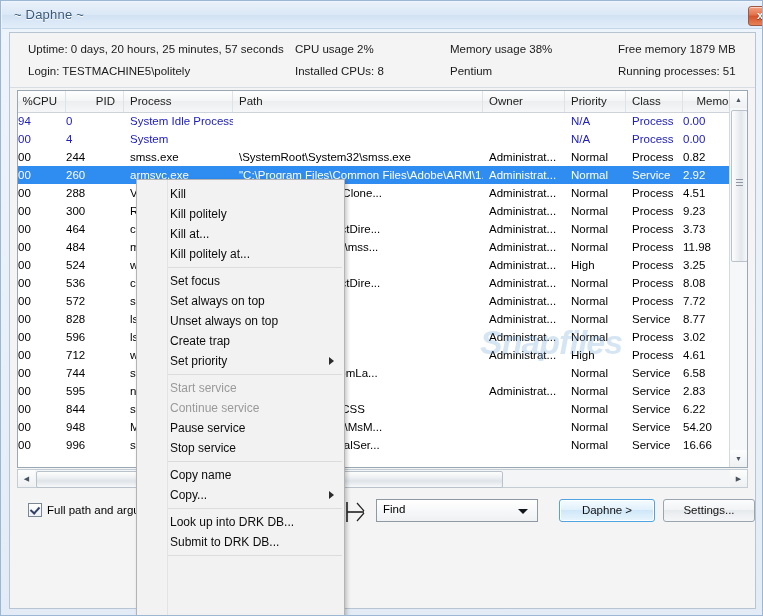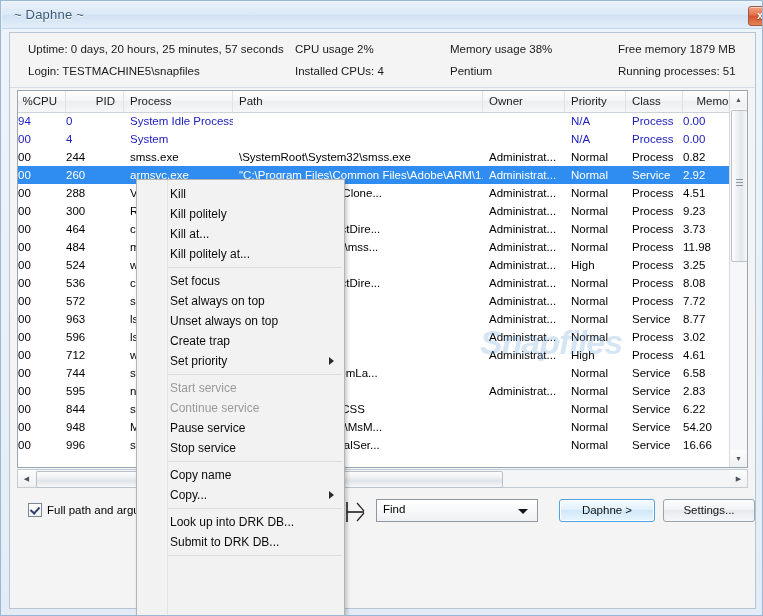--- a/index.html
+++ b/index.html
@@ -374,22 +374,22 @@
     </div>
   </div>
 
   <div id="client">
 
     <div id="summary">
       <div class="sum-cell" style="left:18px;  top:10px;">Uptime: 0 days, 20 hours, 25 minutes, 57 seconds</div>
       <div class="sum-cell" style="left:285px; top:10px;">CPU usage   2%</div>
       <div class="sum-cell" style="left:440px; top:10px;">Memory usage  38%</div>
       <div class="sum-cell" style="left:608px; top:10px;">Free memory 1879 MB</div>
-      <div class="sum-cell" style="left:18px;  top:32px;">Login: TESTMACHINE5\snapfiles</div>
-      <div class="sum-cell" style="left:285px; top:32px;">Installed CPUs:  4</div>
+      <div class="sum-cell" style="left:18px;  top:32px;">Login: TESTMACHINE5\politely</div>
+      <div class="sum-cell" style="left:285px; top:32px;">Installed CPUs:  8</div>
       <div class="sum-cell" style="left:440px; top:32px;">Pentium</div>
       <div class="sum-cell" style="left:608px; top:32px;">Running processes:  51</div>
     </div>
 
     <div id="table-area">
       <div id="thead">
           <div class="th num" style="left: 0px; width: 48px;">%CPU</div>
           <div class="th num" style="left: 48px; width: 58px;">PID</div>
           <div class="th txt" style="left: 106px; width: 109px;">Process</div>
           <div class="th txt" style="left: 215px; width: 250px;">Path</div>
@@ -504,21 +504,21 @@
             <div class="cell num" style="left: 48px; width: 58px;">572</div>
             <div class="cell txt" style="left: 106px; width: 109px;">ser</div>
             <div class="cell txt" style="left: 215px; width: 250px;">...services.exe</div>
             <div class="cell txt" style="left: 465px; width: 82px;">Administrat...</div>
             <div class="cell txt" style="left: 547px; width: 61px;">Normal</div>
             <div class="cell txt" style="left: 608px; width: 57px;">Process</div>
             <div class="cell num" style="left: 665px; width: 64px;">7.72</div>
           </div>
           <div class="trow">
             <div class="cell num" style="left: 0px; width: 48px;">00</div>
-            <div class="cell num" style="left: 48px; width: 58px;">963</div>
+            <div class="cell num" style="left: 48px; width: 58px;">828</div>
             <div class="cell txt" style="left: 106px; width: 109px;">lsa</div>
             <div class="cell txt" style="left: 215px; width: 250px;">...lsass.exe</div>
             <div class="cell txt" style="left: 465px; width: 82px;">Administrat...</div>
             <div class="cell txt" style="left: 547px; width: 61px;">Normal</div>
             <div class="cell txt" style="left: 608px; width: 57px;">Service</div>
             <div class="cell num" style="left: 665px; width: 64px;">8.77</div>
           </div>
           <div class="trow">
             <div class="cell num" style="left: 0px; width: 48px;">00</div>
             <div class="cell num" style="left: 48px; width: 58px;">596</div>

